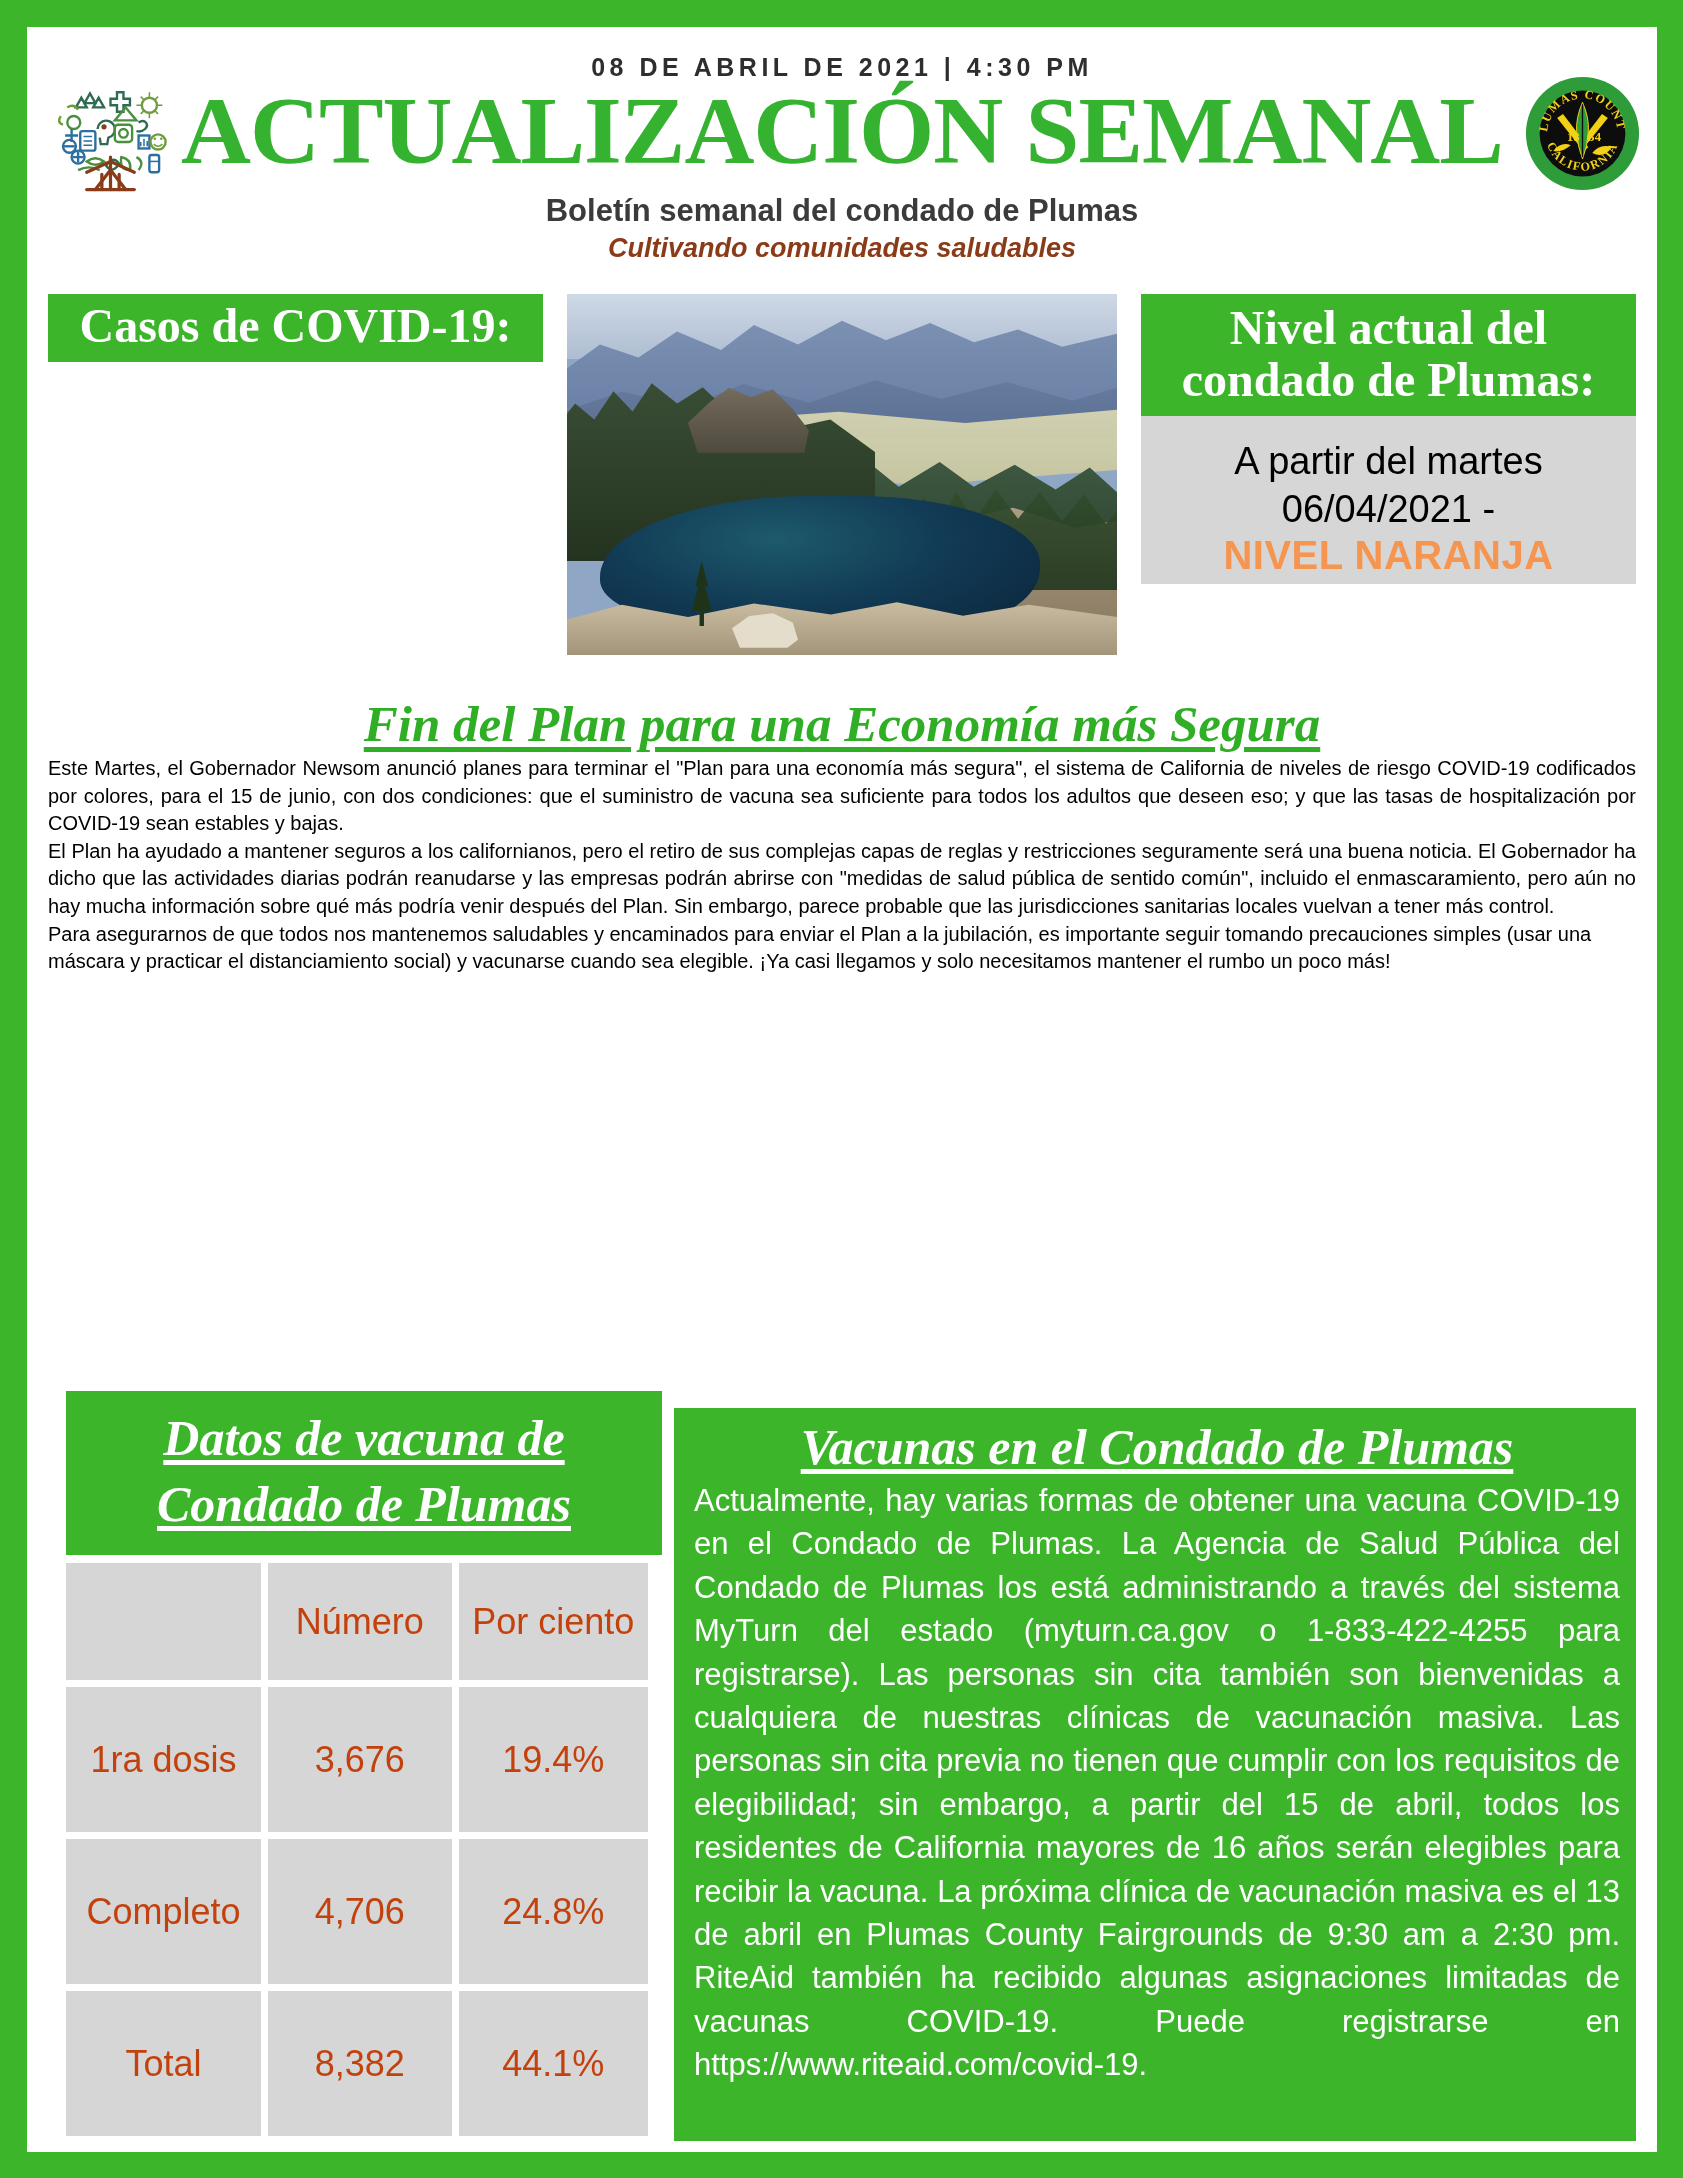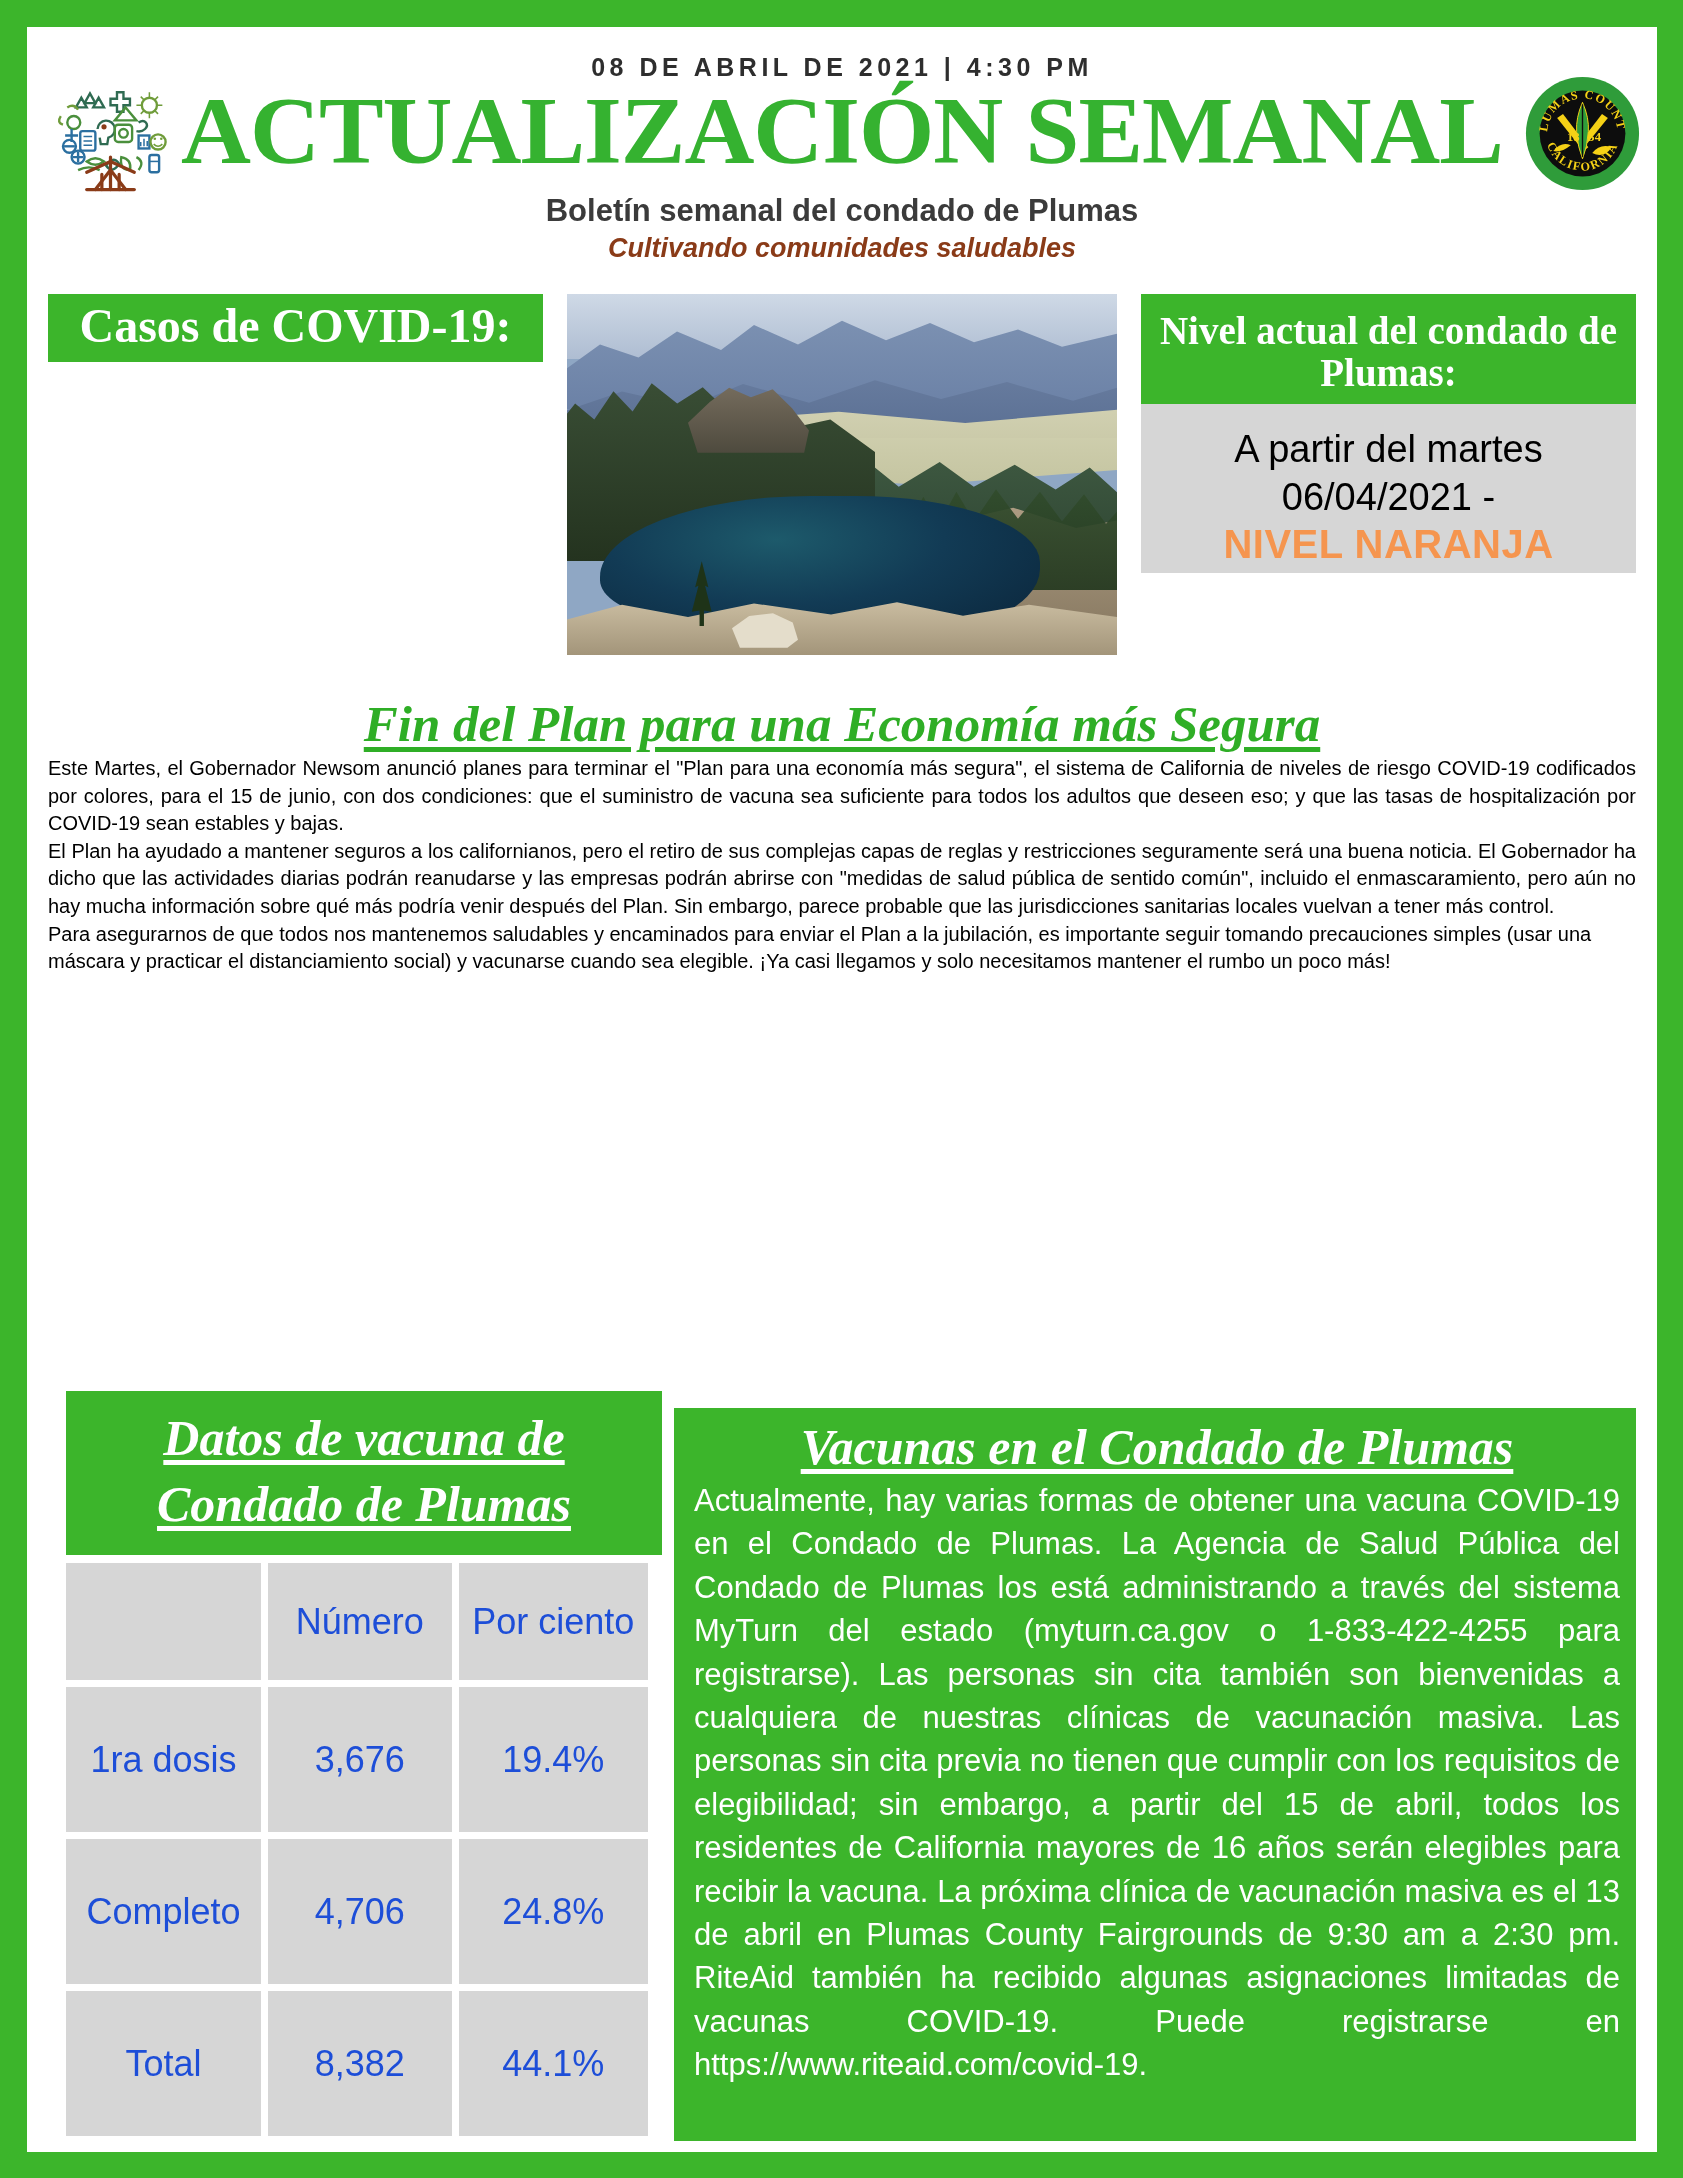--- a/index.html
+++ b/index.html
@@ -194,21 +194,21 @@
     clip-path: polygon(12% 100%,0% 46%,26% 12%,62% 4%,92% 30%,100% 78%,84% 100%);
   }
   .ph-lonetree {
     position: absolute; left: 22%; bottom: 8%; width: 5%; height: 18%;
     background: #1e3318;
     clip-path: polygon(50% 0%,74% 40%,62% 38%,86% 78%,58% 76%,58% 100%,42% 100%,42% 76%,14% 78%,38% 38%,26% 40%);
   }
 
   
   #tier-box { right: 0; width: 495px; }
-  #tier-box .box-hd { font-size: 39px; padding: 16px 6px 10px; }
+  #tier-box .box-hd { font-size: 48px; padding: 8px 6px 10px; }
   #tier-box .box-body { padding: 22px 0 6px; }
   #tier-box .line { font-size: 38px; line-height: 1.26; color: #000; }
   #tier-box .level { font-size: 40px; font-weight: bold; color: #f5954f; letter-spacing: 0.5px; }
 
   
   .article {
     position: absolute;
     left: 21px;
     top: 668px;
     width: 1588px;
@@ -268,21 +268,21 @@
     border-collapse: separate;
     border-spacing: 7px;
     margin-left: -7px;
     margin-top: 1px;
   }
   table.vax-table td {
     background: #d6d6d6;
     text-align: center;
     font-family: "Liberation Sans", sans-serif;
     font-size: 36px;
-    color: #1d4ed8;
+    color: #c2410c;
     vertical-align: middle;
   }
   table.vax-table td.hd { height: 117px; font-size: 36px; line-height: 1.16; }
   table.vax-table td.cell { height: 145px; }
   table.vax-table col.c1 { width: 198px; }
   table.vax-table col.c2 { width: 188px; }
   table.vax-table col.c3 { width: 196px; }
 
   
   .panel {

